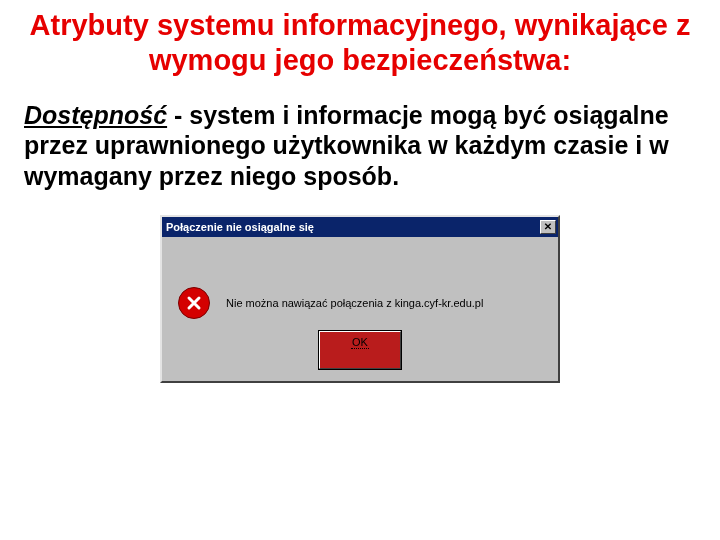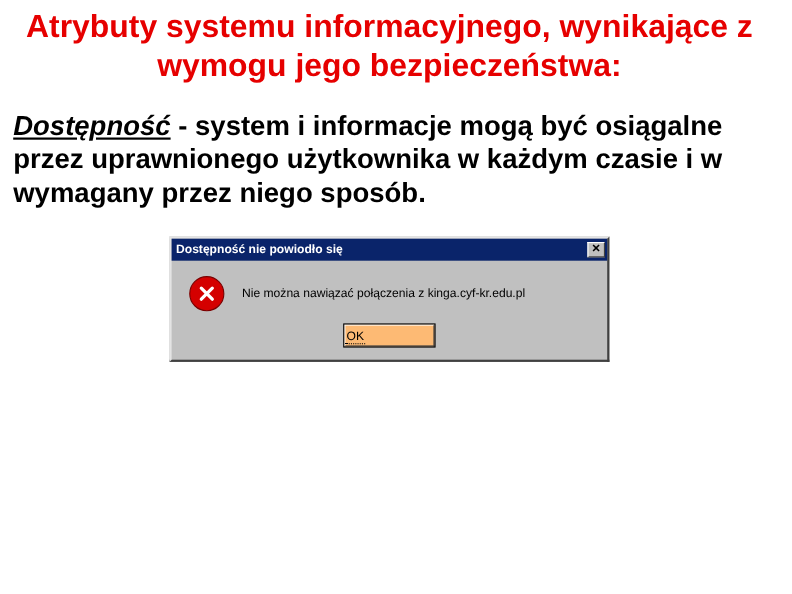--- a/index.html
+++ b/index.html
@@ -6,21 +6,21 @@
   body {
     margin: 0;
     width: 720px;
     height: 540px;
     background: #fff;
     font-family: Arial, Helvetica, sans-serif;
     color: #000;
     position: relative;
   }
   .slide {
-    padding: 8px 24px 0 12px;
+    padding: 8px 24px 0 24px;
   }
   .heading {
     color: #e60000;
     font-weight: 700;
     font-size: 29px;
     line-height: 1.2;
     text-align: center;
     margin: 0 0 22px 0;
   }
   .body-text {
@@ -70,20 +70,21 @@
     font-size: 10px;
     line-height: 12px;
     text-align: center;
     font-weight: 700;
   }
   .dlg-body {
     display: flex;
     align-items: center;
     padding: 14px 16px 8px 16px;
     gap: 16px;
+    margin-top: 36px;
   }
   .err-icon {
     width: 32px;
     height: 32px;
     border-radius: 50%;
     background: #d40000;
     border: 1px solid #7a0000;
     display: flex;
     align-items: center;
     justify-content: center;
@@ -94,50 +95,50 @@
     font-size: 11px;
     color: #000;
   }
   .dlg-btnrow {
     display: flex;
     justify-content: center;
     padding: 4px 0 12px 0;
   }
   .okbtn {
     min-width: 82px;
-    height: 20px;
-    background: #fdba74;
+    height: 38px;
+    background: #b91c1c;
     border-top: 1px solid #fff;
     border-left: 1px solid #fff;
     border-right: 1px solid #404040;
     border-bottom: 1px solid #404040;
     outline: 1px solid #000;
     font-size: 11px;
-    text-align: left;
+    text-align: center;
     line-height: 20px;
   }
   .okbtn span {
     border-bottom: 1px dotted #000;
     padding: 0 1px;
   }
 </style>
 </head>
 <body>
 
 <div class="slide">
   <h1 class="heading">Atrybuty systemu informacyjnego, wynikające z wymogu jego bezpieczeństwa:</h1>
 
   <p class="body-text">
     <span class="term">Dostępność</span><span> - system i informacje mogą być osiągalne przez uprawnionego użytkownika w każdym czasie i w wymagany przez niego sposób.</span>
   </p>
 
   <div class="dlg-wrap">
     <div class="dlg">
       <div class="titlebar">
-        <span class="title">Dostępność nie powiodło się</span>
+        <span class="title">Połączenie nie osiągalne się</span>
         <div class="closebtn">
           <span>✕</span>
         </div>
       </div>
       <div class="dlg-body">
         <div class="err-icon">
           <svg viewBox="0 0 16 16">
               <path d="M3 3 L13 13 M13 3 L3 13" stroke="#fff" stroke-width="3" stroke-linecap="round" fill="none"></path>
             </svg>
         </div>

